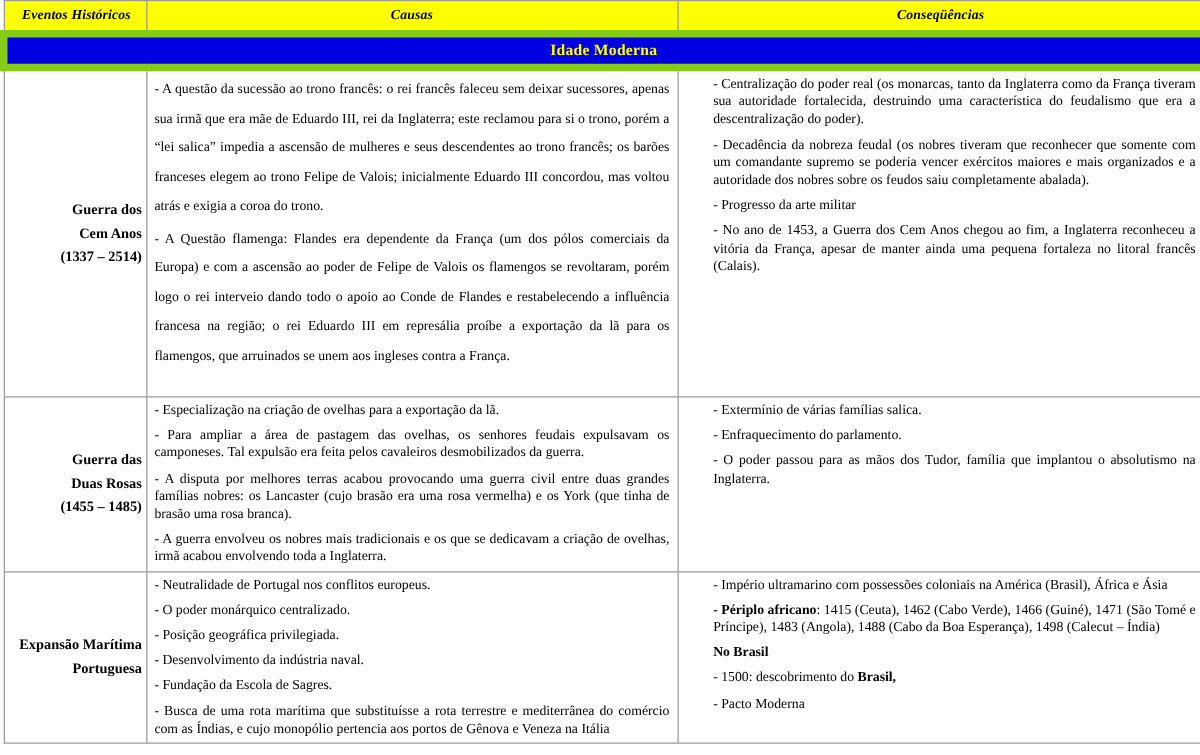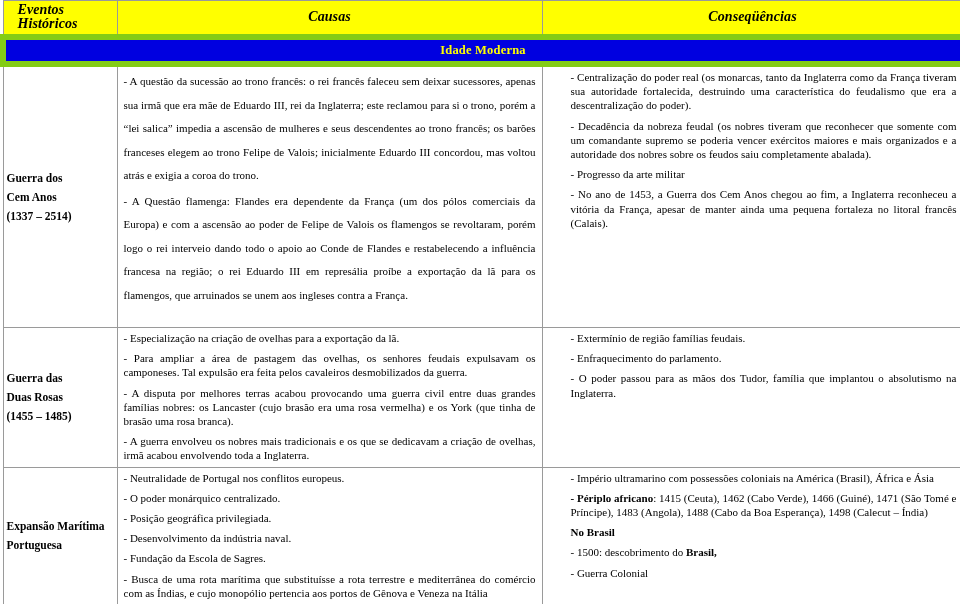--- a/index.html
+++ b/index.html
@@ -32,21 +32,21 @@
     background: #ffff00;
     border: 1px solid #9a9a9a;
     padding: 2px 4px 3px 4px;
     height: 18px;
     vertical-align: middle;
   }
   .head-label {
     display: block;
     font-style: italic;
     font-weight: bold;
-    font-size: 14px;
+    font-size: 11px;
     line-height: 14px;
     color: #000000;
     text-align: center;
     letter-spacing: 0.1px;
   }
   th.head-eventos .head-label { text-align: left; padding-left: 10px; }
 
   
   tr.banner-row td {
     background: #0000e0;
@@ -66,21 +66,21 @@
   }
 
   
   td.cell {
     border: 1px solid #9a9a9a;
     vertical-align: top;
     padding: 3px 6px 4px 6px;
   }
   td.event-cell {
     vertical-align: middle;
-    text-align: left;
+    text-align: right;
     padding: 4px 3px;
   }
   .event-line {
     display: block;
     font-weight: bold;
     font-size: 11.5px;
     line-height: 19px;
     white-space: nowrap;
   }
 
@@ -158,21 +158,21 @@
         <span class="event-line">Duas Rosas</span>
         <span class="event-line">(1455 – 1485)</span>
       </td>
       <td class="cell tight">
         <p class="para">- Especialização na criação de ovelhas para a exportação da lã.</p>
         <p class="para">- Para ampliar a área de pastagem das ovelhas, os senhores feudais expulsavam os camponeses. Tal expulsão era feita pelos cavaleiros desmobilizados da guerra.</p>
         <p class="para">- A disputa por melhores terras acabou provocando uma guerra civil entre duas grandes famílias nobres: os Lancaster (cujo brasão era uma rosa vermelha) e os York (que tinha de brasão uma rosa branca).</p>
         <p class="para">- A guerra envolveu os nobres mais tradicionais e os que se dedicavam a criação de ovelhas, irmã acabou envolvendo toda a Inglaterra.</p>
       </td>
       <td class="cell conseq pad-top-md">
-        <p class="para">- Extermínio de região famílias feudais.</p>
+        <p class="para">- Extermínio de várias famílias salica.</p>
         <p class="para">- Enfraquecimento do parlamento.</p>
         <p class="para">- O poder passou para as mãos dos Tudor, família que implantou o absolutismo na Inglaterra.</p>
       </td>
     </tr>
 
     <tr>
       <td class="cell event-cell">
         <span class="event-line">Expansão Marítima</span>
         <span class="event-line">Portuguesa</span>
       </td>
@@ -191,19 +191,19 @@
         <p class="para">
           <b class="bold">- Périplo africano</b><span>: 1415 (Ceuta), 1462 (Cabo Verde), 1466 (Guiné), 1471 (São Tomé e Príncipe), 1483 (Angola), 1488 (Cabo da Boa Esperança), 1498 (Calecut – Índia)</span>
         </p>
         <p class="para">
           <b class="bold">No Brasil</b>
         </p>
         <p class="para">
           <span>- 1500: descobrimento do </span><b class="bold">Brasil,</b>
         </p>
         <p class="para">
-          <span>- Guerra Colonial</span>
+          <span>- Pacto Moderna</span>
         </p>
       </td>
     </tr>
 
   </tbody>
 </table>
 
 </body></html>

